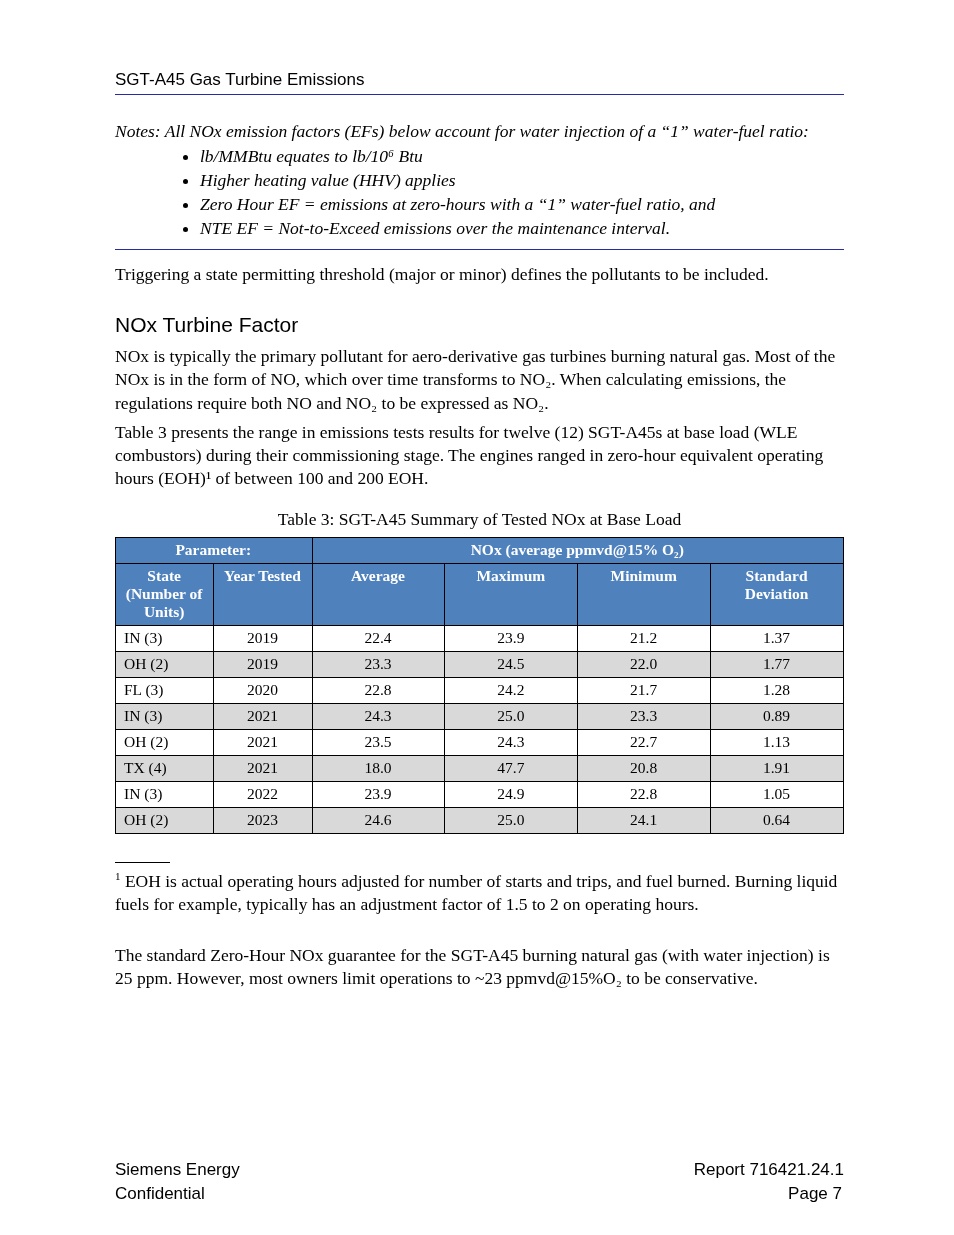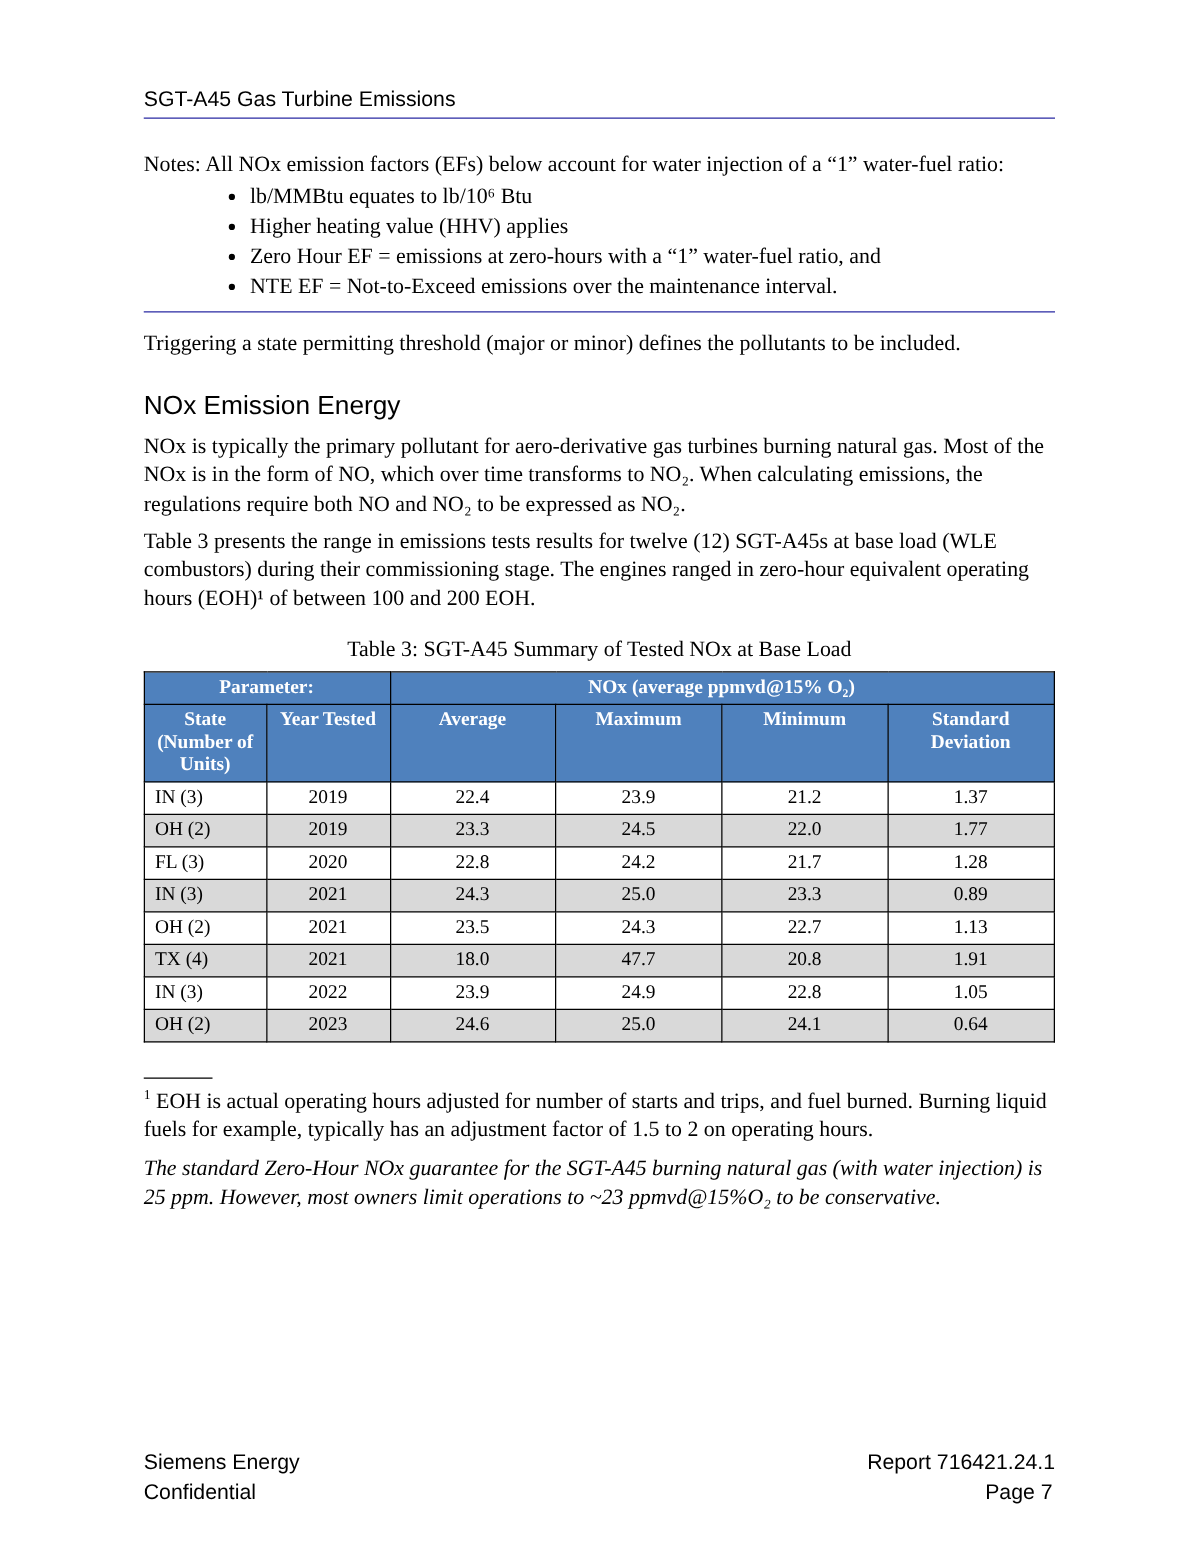--- a/index.html
+++ b/index.html
@@ -26,20 +26,21 @@
   }
   .hr {
     margin: 0;
     border: 0;
     border-top: 1.5px solid #2a2aa3;
     margin-bottom: 26px;
   }
   .notes-block {
     font-size: 17.5px;
     line-height: 1.25;
+    font-style: italic;
   }
   .notes-para {
     margin: 0 0 3px 0;
   }
   ul.bullets {
     margin: 2px 0 10px 0;
     padding-left: 85px;
     list-style: disc;
   }
   ul.bullets li {
@@ -143,21 +144,21 @@
       <li>Higher heating value (HHV) applies</li>
       <li>Zero Hour EF = emissions at zero-hours with a “1” water-fuel ratio, and</li>
       <li>NTE EF = Not-to-Exceed emissions over the maintenance interval.</li>
     </ul>
   </div>
 
   <hr class="hr2">
 
   <div class="trigger-line">Triggering a state permitting threshold (major or minor) defines the pollutants to be included.</div>
 
-  <div class="h2">NOx Emission Energy</div>
+  <div class="h2">NOx Turbine Factor</div>
 
   <p class="para">NOx is typically the primary pollutant for aero-derivative gas turbines burning natural gas.  Most of the NOx is in the form of NO, which over time transforms to NO₂.  When calculating emissions, the regulations require both NO and NO₂ to be expressed as NO₂.</p>
   <p class="para">
     <span>Table 3</span><span> presents the range in emissions tests results for twelve (12) SGT-A45s at base load (WLE combustors) during their commissioning stage.  The engines ranged in zero-hour equivalent operating hours (EOH)¹ of between 100 and 200 EOH.</span>
   </p>
 
   <div class="table-wrap">
     <p class="para" style="text-align:center;margin-bottom:6px;">Table 3:  SGT-A45 Summary of Tested NOx at Base Load</p>
     <table class="datatable">
       <thead>
@@ -241,21 +242,21 @@
           </tr>
       </tbody>
     </table>
   </div>
 
   <div class="after-table">
     <span class="underline-lead"></span><br>
     <span class="footnoteref">1</span><span> EOH is actual operating hours adjusted for number of starts and trips, and fuel burned.  Burning liquid fuels for example, typically has an adjustment factor of 1.5 to 2 on operating hours.</span>
   </div>
 
-  <p class="para" style="margin-top:8px;font-style:italic;">The standard Zero-Hour NOx guarantee for the SGT-A45 burning natural gas (with water injection) is 25 ppm.  However, most owners limit operations to ~23 ppmvd@15%O₂ to be conservative.</p>
+  <p class="para" style="margin-top:28px;">The standard Zero-Hour NOx guarantee for the SGT-A45 burning natural gas (with water injection) is 25 ppm.  However, most owners limit operations to ~23 ppmvd@15%O₂ to be conservative.</p>
 
   <div class="footer">
     <span>Siemens Energy</span>
     <span>Report 716421.24.1</span>
   </div>
   <div class="footer2">
     <span>Confidential</span>
     <span>Page 7</span>
   </div>
 

